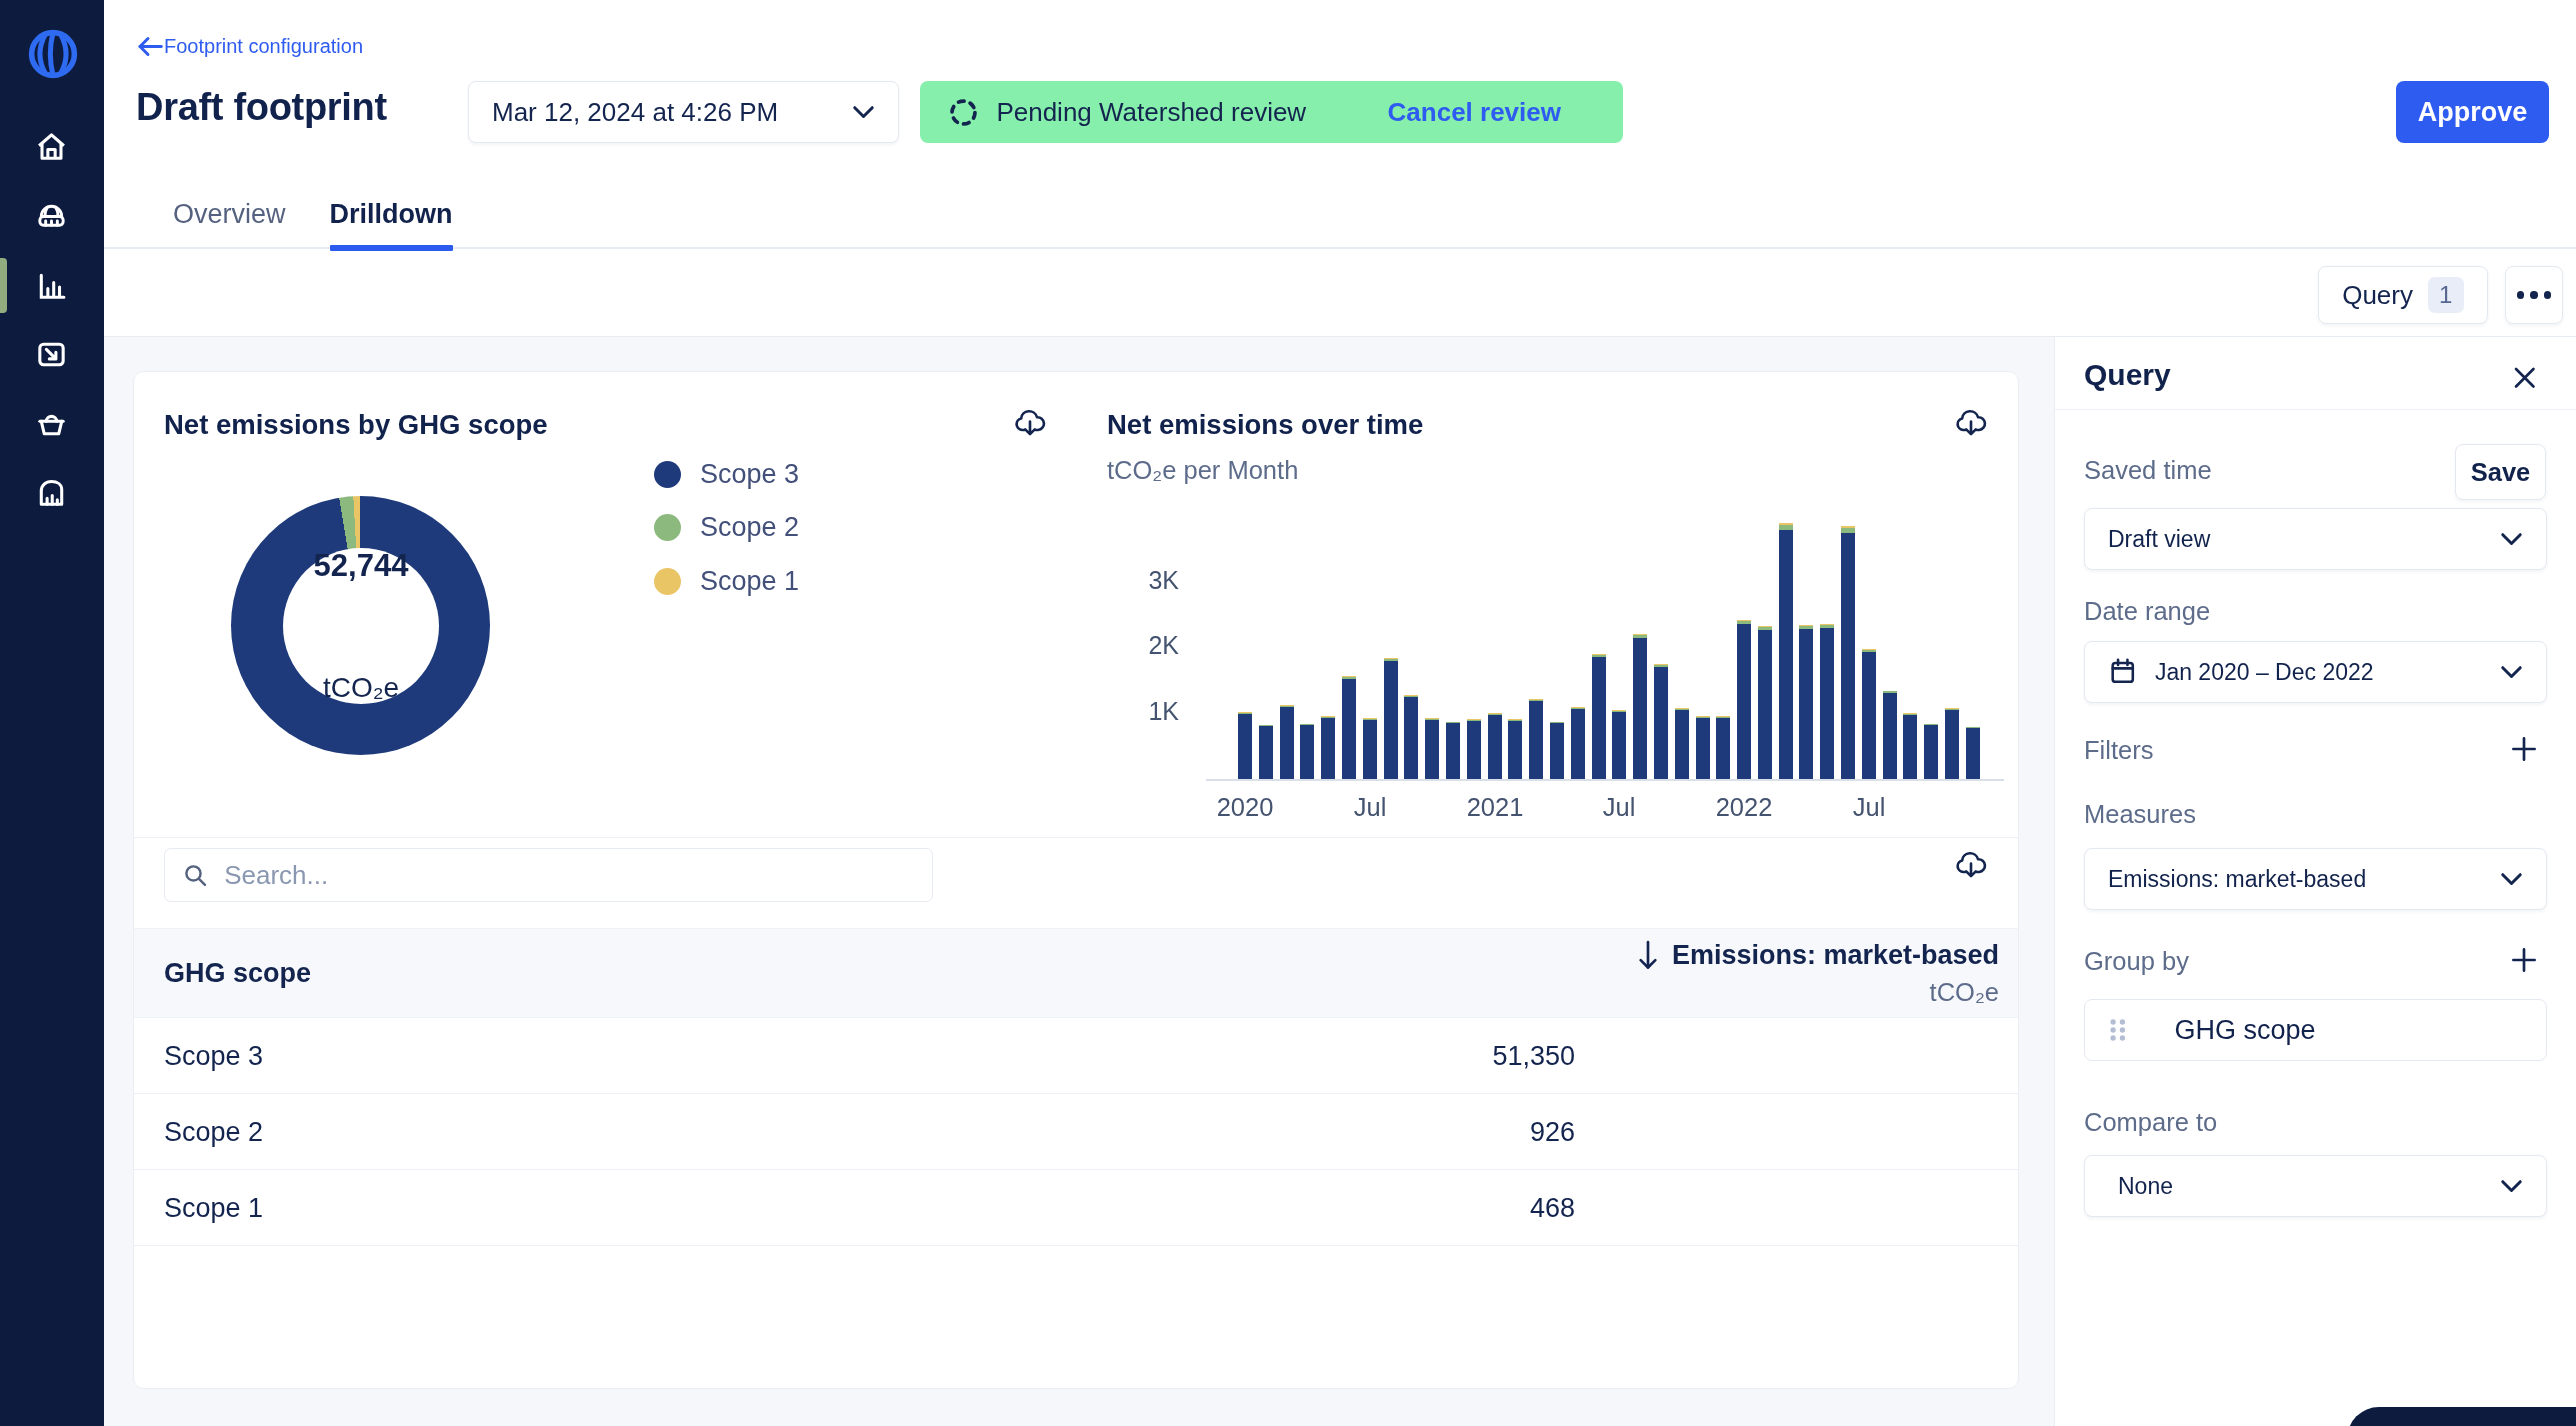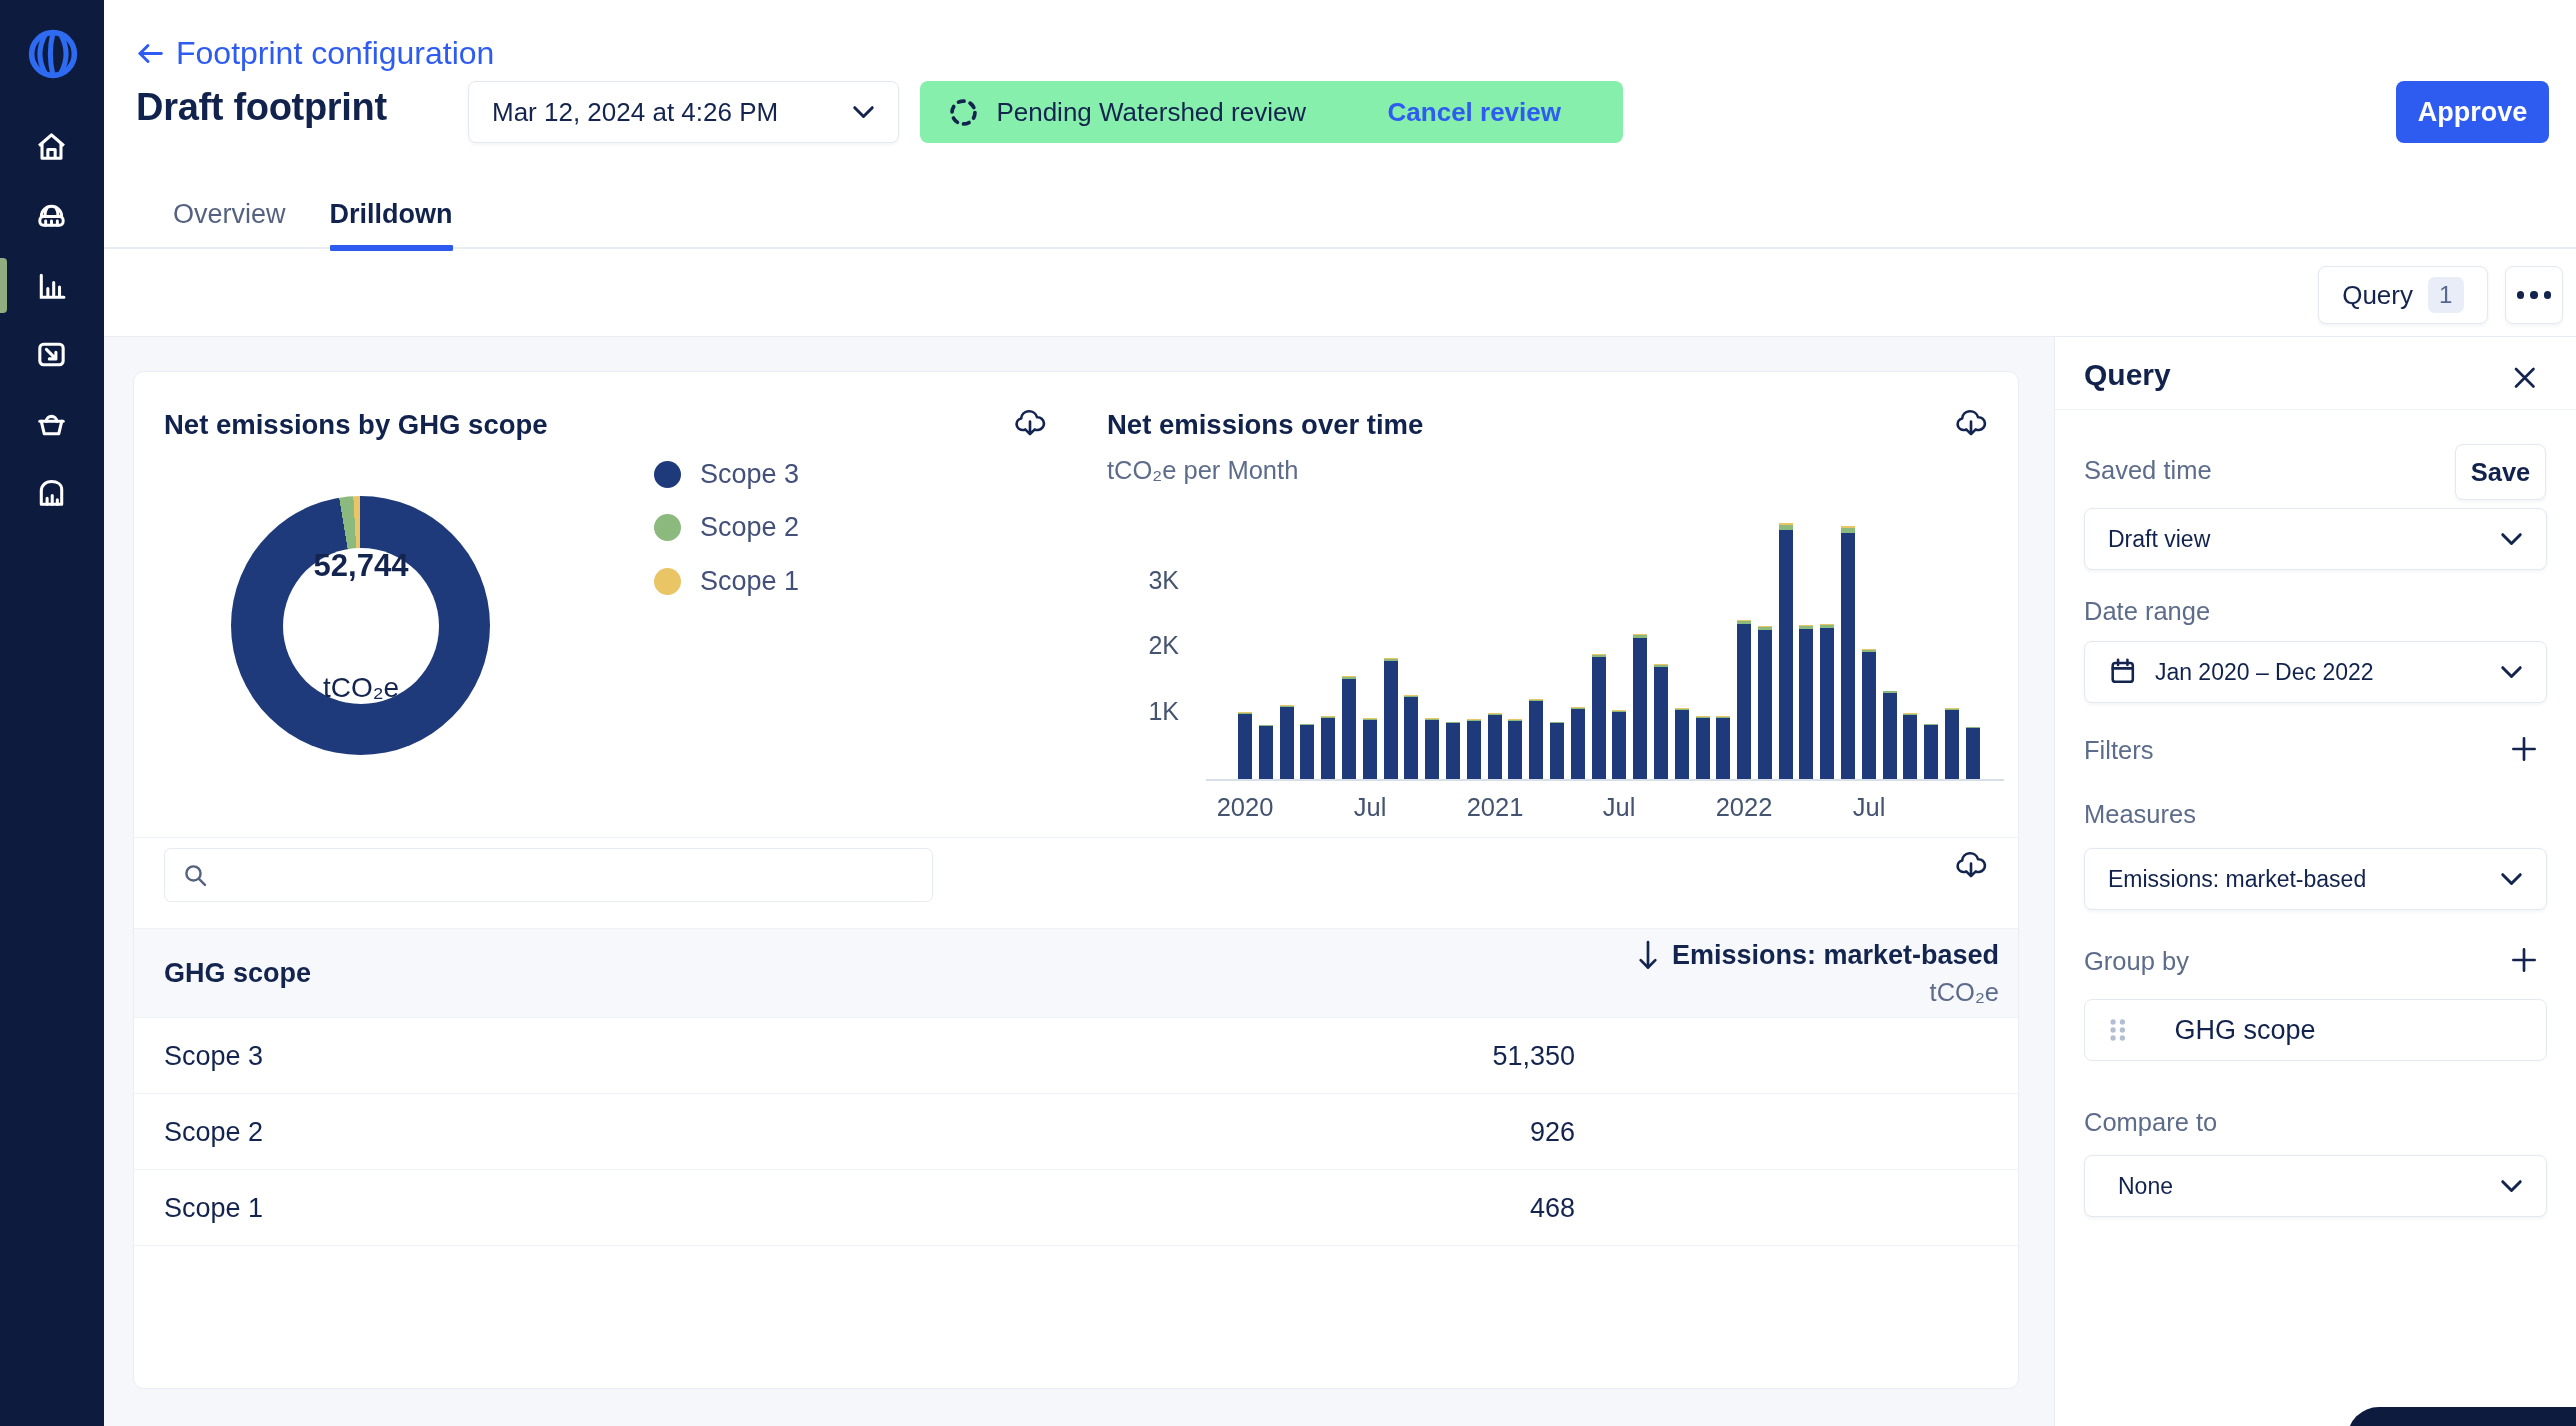--- a/index.html
+++ b/index.html
@@ -13,21 +13,21 @@
   }
   .abs { position:absolute; }
 
   
   .sidebar { left:0; top:0; width:104px; height:1427px; background:#0d1b3e; z-index:5; }
   .side-logo { left:25.5px; top:27px; width:54px; height:54px; }
   .nav-item { left:34px; width:35px; height:35px; display:flex; align-items:center; justify-content:center; cursor:pointer; }
   .nav-indicator { left:0; width:7.4px; height:55px; background:#93ac7f; border-radius:0 4px 4px 0; }
 
   
-  .back-link { left:136px; top:35px; display:flex; align-items:center; gap:12px; color:#2e5bf0; font-size:32px; cursor:pointer; }
+  .back-link { left:136px; top:35px; display:flex; align-items:center; color:#2e5bf0; font-size:20px; cursor:pointer; }
   .page-title { left:136px; top:86px; font-size:38px; font-weight:700; letter-spacing:-0.3px; color:#11224c; }
   .control { background:#fff; border:1.3px solid #e4e9f1; border-radius:8px; display:flex; align-items:center; box-shadow:0 1.3px 3.4px rgba(16,35,80,0.05); cursor:pointer; }
   .version-select { left:468px; top:81px; width:431px; height:62px; padding:0 23px; justify-content:space-between; font-size:26px; }
   .review-pill { left:920px; top:81px; width:703px; height:62px; background:#86efac; border-radius:8px; display:flex; align-items:center; padding:0 28px; gap:17.4px; }
   .review-text { font-size:26px; color:#13244e; }
   .cancel-link { margin-left:64px; font-size:26px; font-weight:600; color:#2e5bf0; cursor:pointer; }
   .approve-btn { left:2396px; top:81px; width:153px; height:62px; background:#2e5bf0; color:#fff; border:none; border-radius:8px; font-size:27px; font-weight:600; display:flex; align-items:center; justify-content:center; cursor:pointer; font-family:inherit; }
 
   
   .tabbar-border { left:104px; top:247px; width:2472px; height:2px; background:#e8ecf3; }
@@ -459,20 +459,21 @@
   </div>
 
 <div class="abs section-divider"></div>
 <div class="abs search-box">
   <span>
     <svg width="27" height="27" viewBox="0 0 40 40" fill="none" stroke="#55627f" stroke-width="3.6" stroke-linecap="round">
       <circle cx="17" cy="17" r="10.5"></circle>
         <path d="M25.5 25.5 L34 34"></path>
     </svg>
   </span>
+  <input placeholder="Search..." style="">
 </div>
 <div class="abs dl-btn" style="left:1953px; top:847px;">
   <span>
     <svg width="34" height="34" viewBox="0 0 44 44" fill="none" stroke="#13244e" stroke-width="3.4" stroke-linecap="round" stroke-linejoin="round">
       <path d="M14.5 31 H12 a7.5 7.5 0 0 1 -1.5 -14.8 a10.5 10.5 0 0 1 20.6 -1.6 A7 7 0 0 1 32.5 31 h-3"></path>
       <path d="M22 20 V36 M15.8 30.2 L22 36.4 L28.2 30.2"></path>
     </svg>
   </span>
 </div>
 

